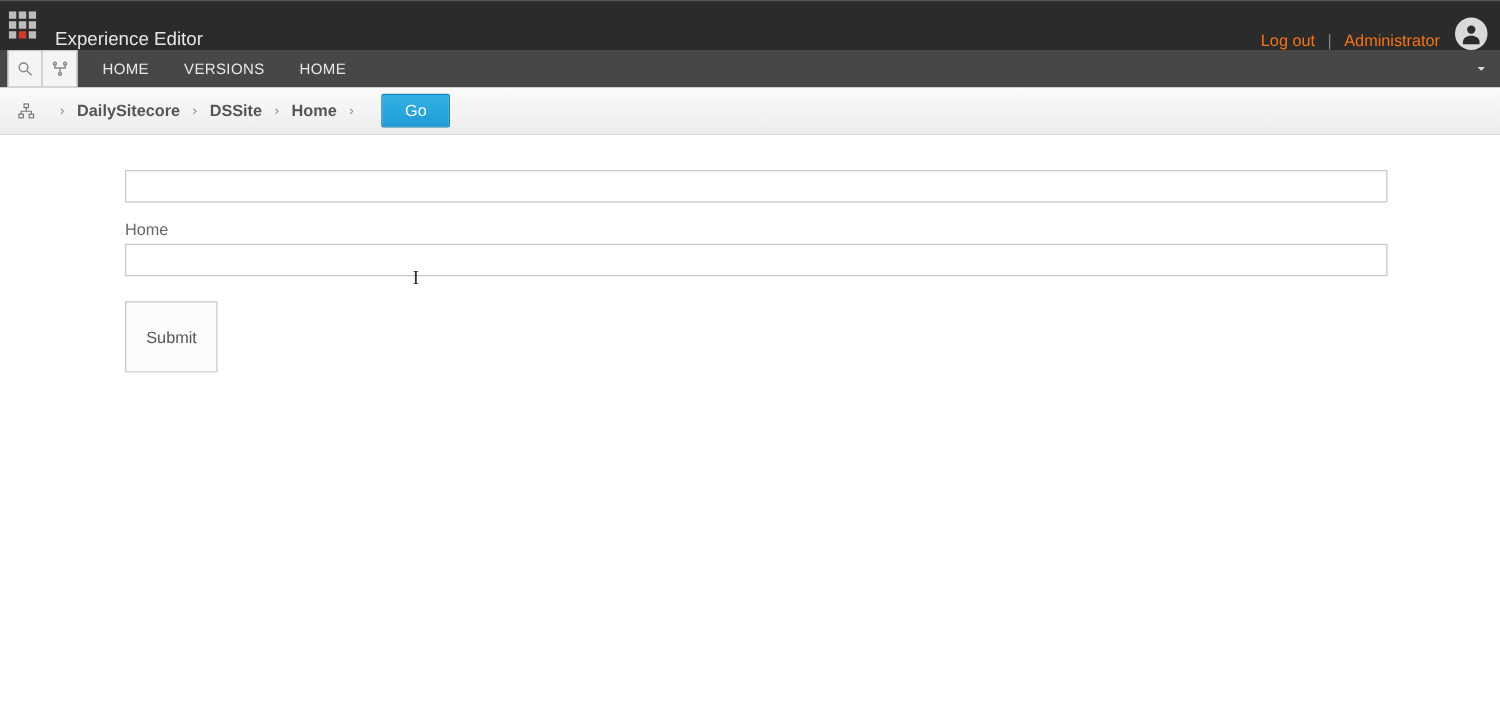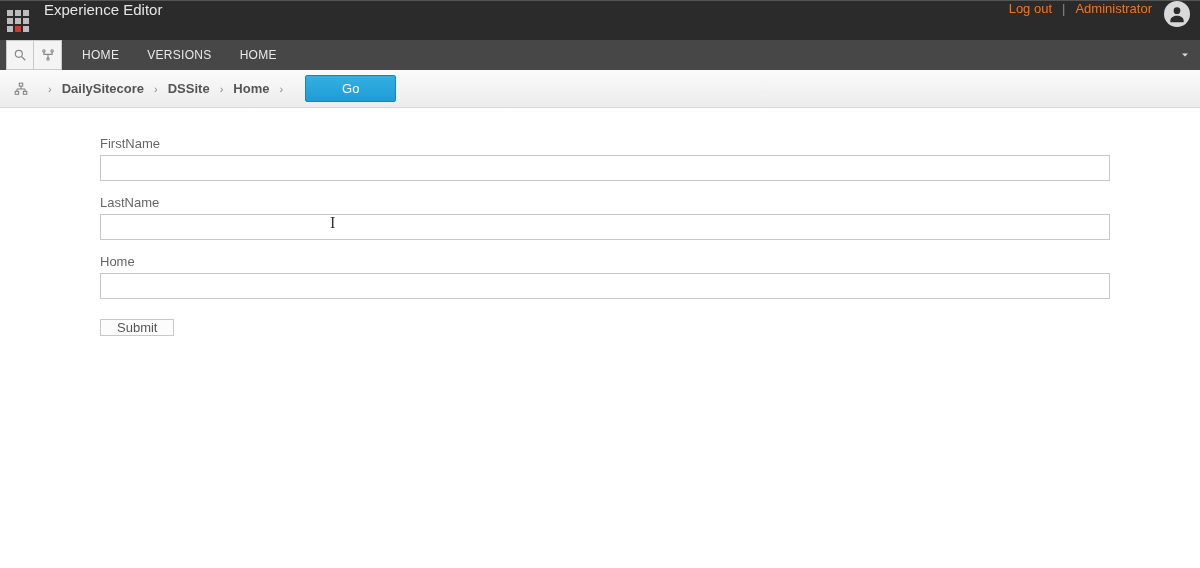--- a/index.html
+++ b/index.html
@@ -4,21 +4,21 @@
   <style>
     * { box-sizing: border-box; margin: 0; padding: 0; }
     body { font-family: "Segoe UI", Arial, sans-serif; font-size: 13px; color: #333; background: #fff; width: 1200px; }
 
     
     .topbar {
       height: 40px;
       background: #2b2b2b;
       border-top: 1px solid #555;
       display: flex;
-      align-items: flex-start;
+      align-items: flex-end;
       padding: 0 10px 0 0;
       color: #ddd;
     }
     .topbar .app-icon {
       width: 36px;
       height: 40px;
       display: flex;
       align-items: center;
       justify-content: center;
     }
@@ -87,21 +87,21 @@
       color: #555;
     }
     .crumbbar .tree-icon { margin-right: 10px; color: #777; display:flex; }
     .crumbbar .crumb-sep { margin: 0 10px; color: #888; font-size: 11px; }
     .crumbbar .crumb { cursor: pointer; font-weight: bold; }
     .go-btn {
       margin-left: 12px;
       background: linear-gradient(#34b0e2, #1f9cd6);
       border: 1px solid #1985bd;
       color: #fff;
-      padding: 5px 36px;
+      padding: 5px 18px;
       border-radius: 2px;
       font-size: 13px;
       cursor: pointer;
     }
 
     
     .content {
       padding: 28px 0 0 0;
     }
     .form-wrap {
@@ -115,21 +115,21 @@
       height: 26px;
       border: 1px solid #c8c8c8;
       background: #fff;
       padding: 3px 6px;
       font-size: 13px;
     }
     .submit-btn {
       margin-top: 6px;
       background: #fcfcfc;
       border: 1px solid #c8c8c8;
-      padding: 0 16px;
+      padding: 20px 16px;
       font-size: 13px;
       color: #555;
       cursor: pointer;
     }
 
     
     .text-cursor {
       position: absolute;
       left: 330px;
       top: 214px;
@@ -212,28 +212,23 @@
   <span class="crumb-sep">›</span>
   <span class="crumb">Home</span>
   <span class="crumb-sep">›</span>
   <button class="go-btn">Go</button>
 </div>
 
 <div class="content">
   <div class="form-wrap">
 
     <div class="field-row">
-      <label class="field-label">FirstName</label>
       <input class="field-input" type="text" value="" style="">
     </div>
 
-    <div class="field-row">
-      <label class="field-label">LastName</label>
-      <input class="field-input" type="text" value="" style="">
-    </div>
 
     <div class="field-row">
       <label class="field-label">Home</label>
       <input class="field-input" type="text" value="" style="">
     </div>
 
     <button class="submit-btn">Submit</button>
   </div>
 </div>
 

